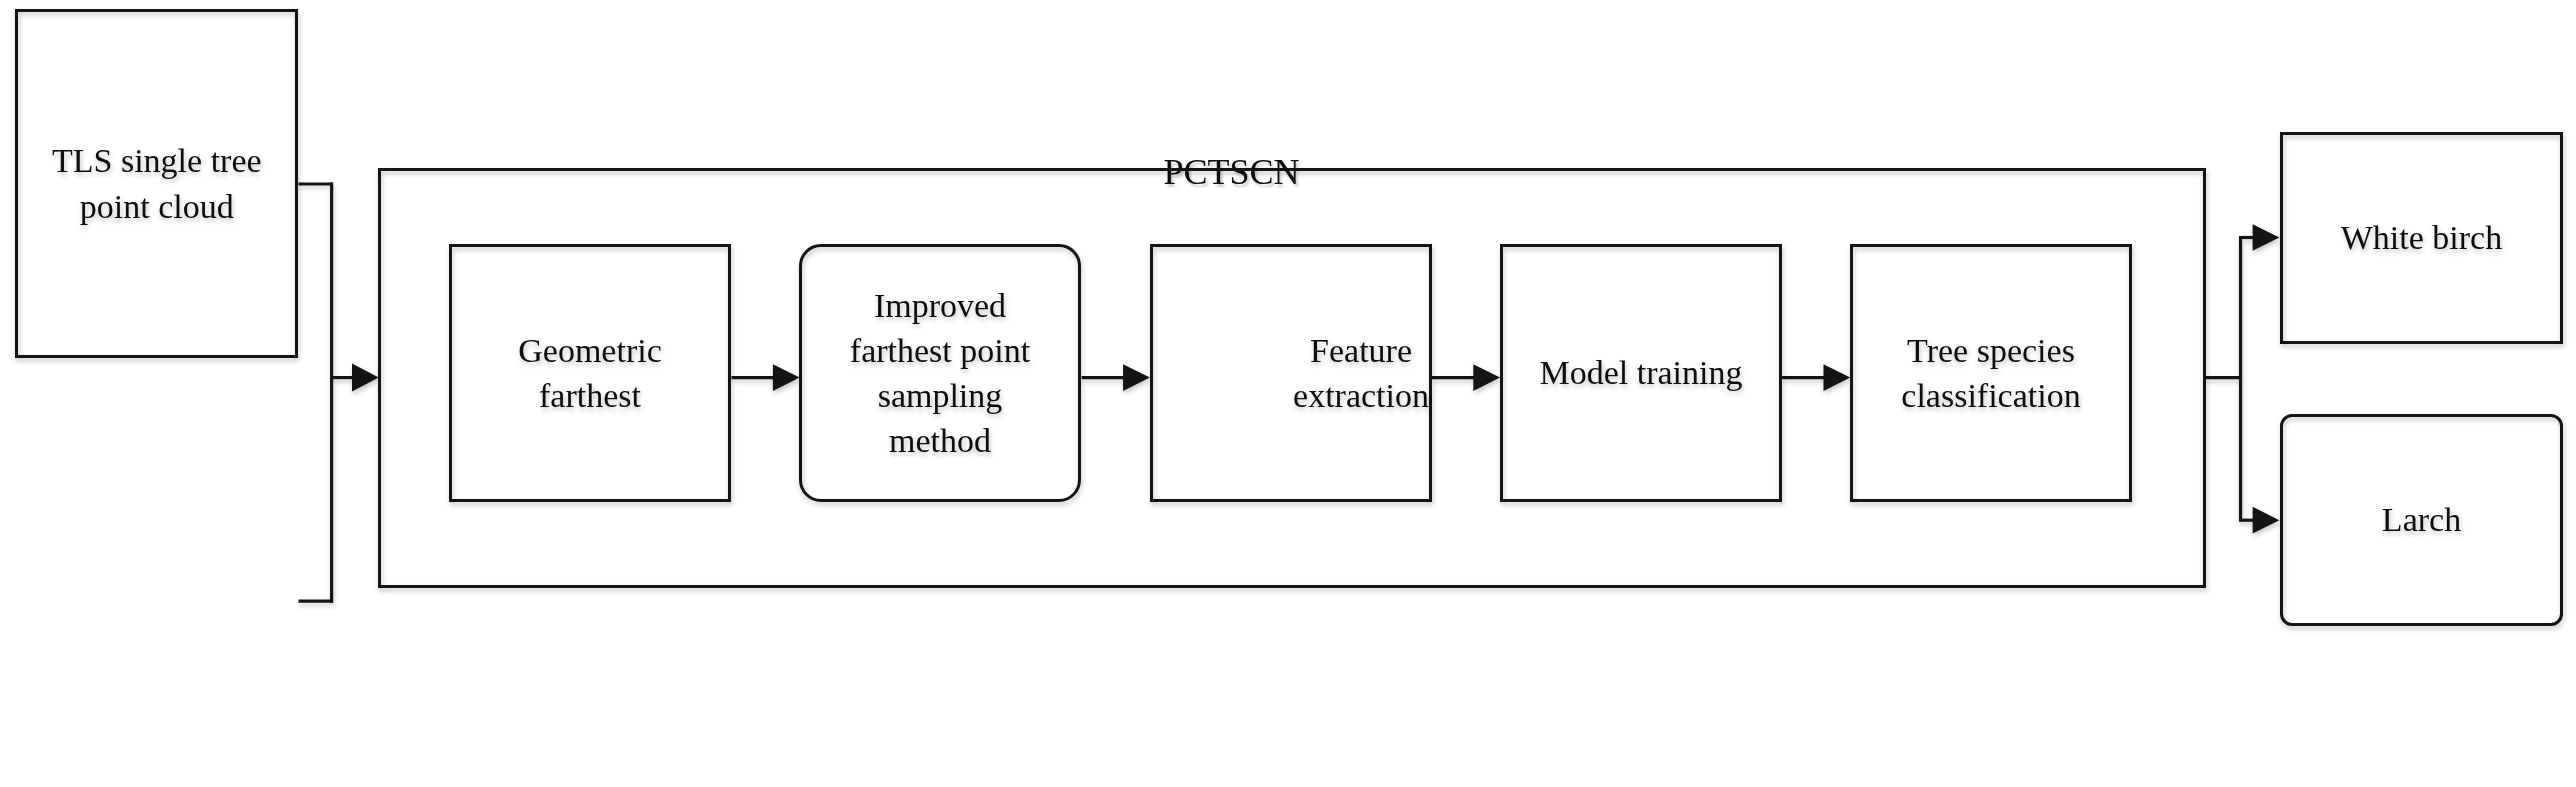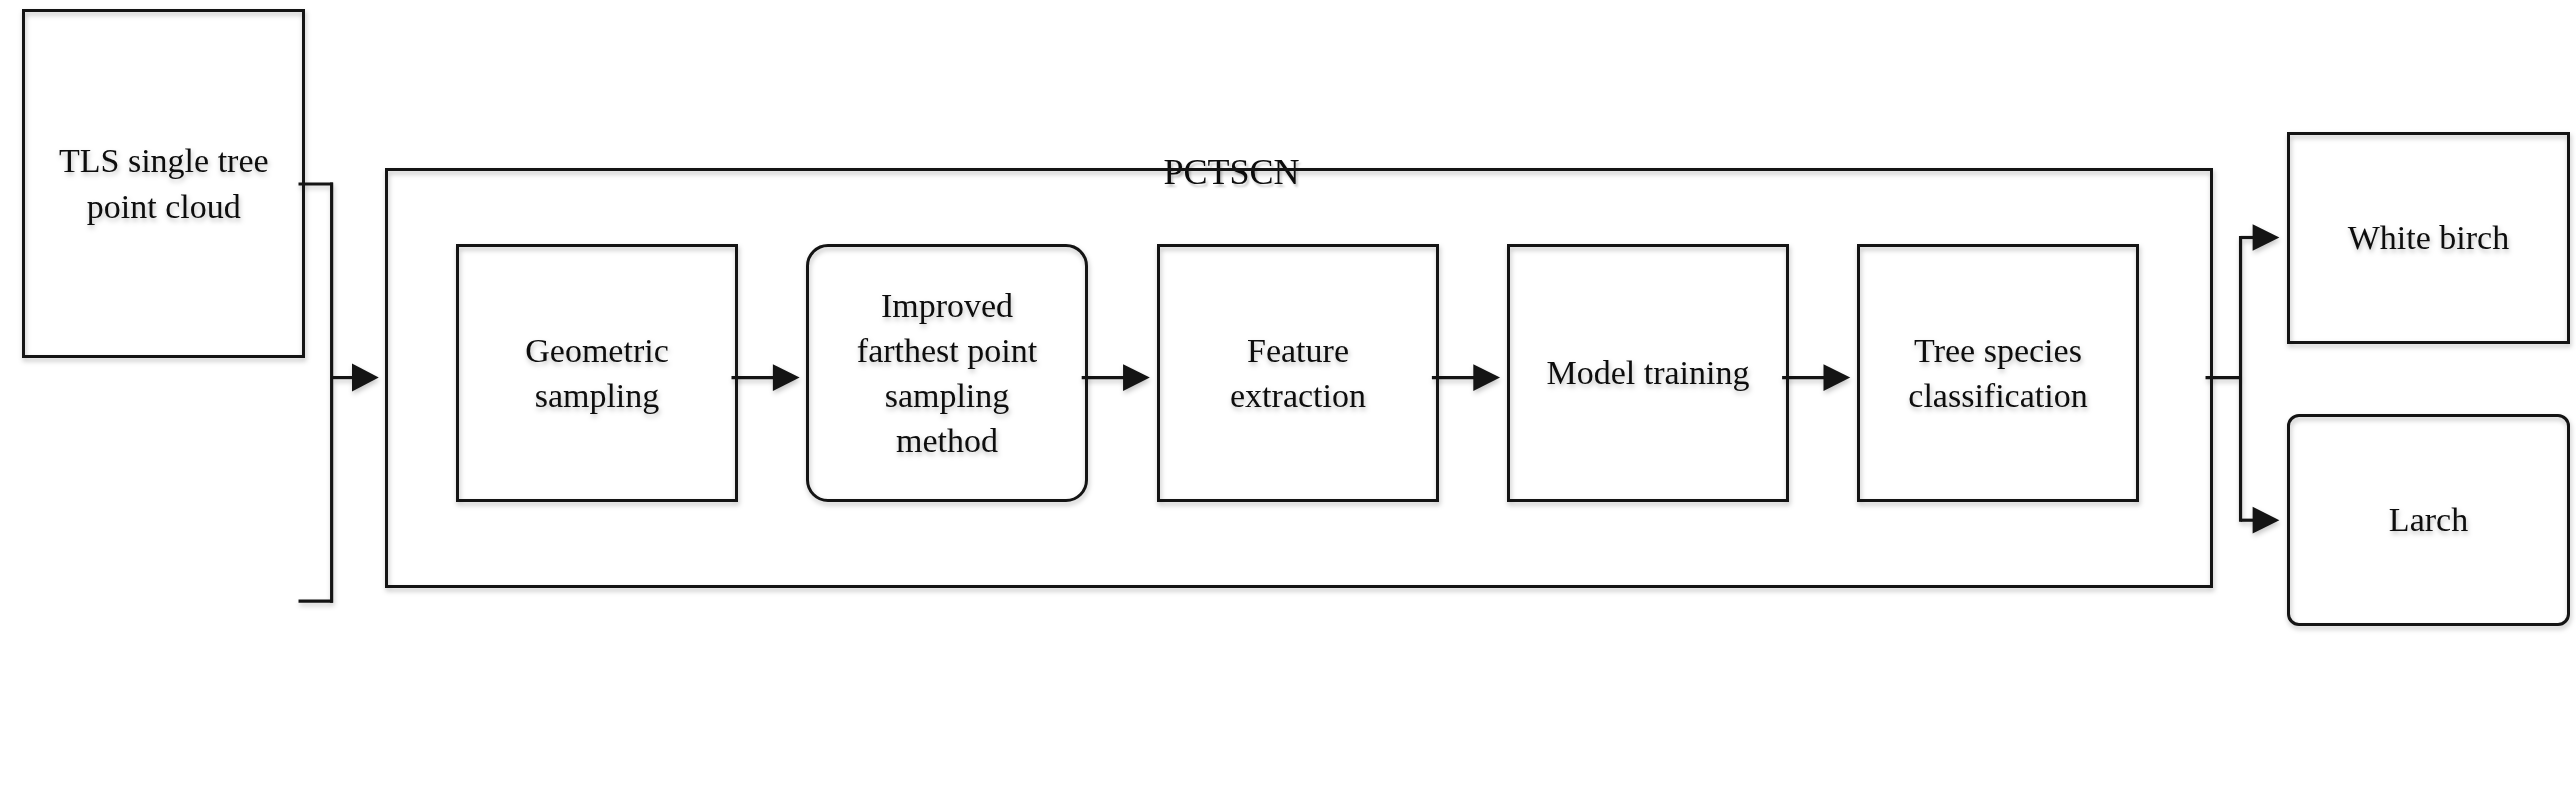--- a/index.html
+++ b/index.html
@@ -33,21 +33,20 @@
   }
   .box {
     position: absolute;
     border: 3.2px solid #141414;
     background: transparent;
     display: flex;
     align-items: center;
     justify-content: center;
     box-sizing: border-box;
     filter: drop-shadow(1.9px 3.8px 2.5px rgba(0,0,0,0.26));
-    margin-left: 7px;
   }
   .lbl {
     font-size: 34px;
     line-height: 1.33;
     color: #0d0d0d;
     text-align: center;
     white-space: pre-line;
   }
   
   .tls    { left: 15.3px;  top: 9px;  width: 283px; height: 349px; }
@@ -64,21 +63,21 @@
     font-size: 36px;
     color: #0d0d0d;
     text-align: center;
     text-shadow: 1.9px 3.2px 2.5px rgba(0,0,0,0.22);
     margin-top: 33px;
   }
   
   .stage { top: 244px; width: 282px; height: 258px; }
   .s1 { left: 449px; }
   .s2 { left: 799px; border-radius: 22px; }
-  .s3 { left: 1150px; }
+  .s3 { left: 1150px; justify-content: flex-end; }
   .s4 { left: 1500px; }
   .s5 { left: 1850px; }
   
   .birch { left: 2280px; top: 132px; width: 283px; height: 212px; }
   .larch { left: 2280px; top: 414px; width: 283px; height: 212px; border-radius: 12px; }
 </style>
 </head>
 <body>
 
 <div class="canvas">
@@ -130,21 +129,21 @@
   <div class="box tls">
     <span class="lbl">TLS single tree
 point cloud</span>
   </div>
 
   <div class="pipeline-title">PCTSCN</div>
   <div class="box pipeline-box"></div>
 
   <div class="box stage s1">
     <span class="lbl">Geometric
-sampling</span>
+farthest</span>
   </div>
   <div class="box stage s2">
     <span class="lbl">Improved
 farthest point
 sampling
 method</span>
   </div>
   <div class="box stage s3">
     <span class="lbl">Feature
 extraction</span>

